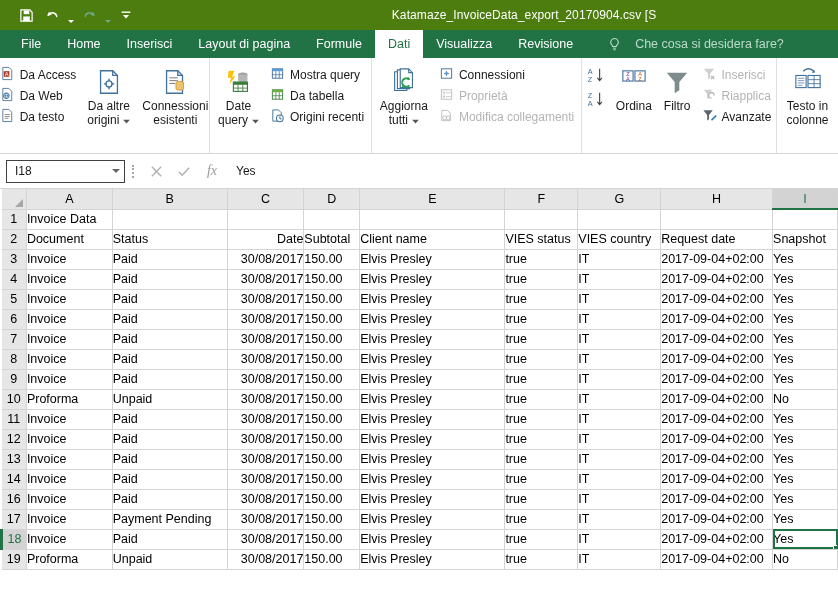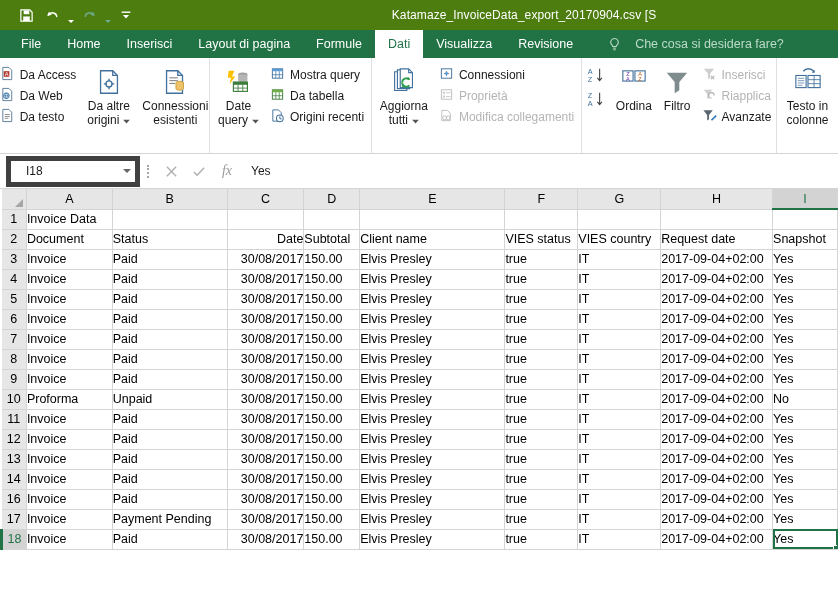--- a/index.html
+++ b/index.html
@@ -86,23 +86,23 @@
   .bigbtn .bi{height:34px;display:flex;align-items:center;justify-content:center;}
   .bigbtn .bl{display:flex;flex-direction:column;align-items:center;}
   .lbl-caret{display:inline-flex;align-items:center;gap:4px;}
 
   
   .fbar{
     height:34px;background:#fff;display:flex;align-items:center;
     padding:0 6px;gap:0;border-bottom:1px solid #d4d4d4;
   }
   .namebox{
-    width:105px;height:21px;border:5px solid #404040;background:#fff;
+    width:105px;height:21px;border:1px solid #404040;background:#fff;
     display:flex;align-items:center;justify-content:space-between;
-    padding:0 4px 0 15px;font-size:12px;color:#1a1a1a;
+    padding:0 4px 0 8px;font-size:12px;color:#1a1a1a;
   }
   .nb-caret{width:0;height:0;border-left:4px solid transparent;border-right:4px solid transparent;border-top:4px solid #666;}
   .fb-sep{width:7px;height:21px;display:flex;align-items:center;justify-content:center;margin:0 5px;}
   .fb-dots{width:2px;height:13px;border-left:2px dotted #a6a6a6;}
   .fb-icons{display:flex;align-items:center;gap:0;}
   .fb-ic{width:28px;height:22px;display:flex;align-items:center;justify-content:center;color:#b0b0b0;font-size:14px;}
   .fb-input{
     flex:1;height:21px;border:none;outline:none;background:#fff;
     font-family:"Liberation Sans",sans-serif;font-size:12px;color:#1a1a1a;
     padding-left:10px;
@@ -770,15 +770,27 @@
           <td class="cell l" style="width: 86px;">Invoice</td>
           <td class="cell l" style="width: 115px;">Paid</td>
           <td class="cell r" style="width: 77px;">30/08/2017</td>
           <td class="cell l" style="width: 56px;">150.00</td>
           <td class="cell l" style="width: 146px;">Elvis Presley</td>
           <td class="cell l" style="width: 73px;">true</td>
           <td class="cell l" style="width: 83px;">IT</td>
           <td class="cell l" style="width: 112px;">2017-09-04+02:00</td>
           <td class="cell l selected" style="width: 65px;">Yes<span class="fill"></span></td>
         </tr>
+        <tr>
+          <td class="rhead">19</td>
+          <td class="cell l" style="width: 86px;">Proforma</td>
+          <td class="cell l" style="width: 115px;">Unpaid</td>
+          <td class="cell r" style="width: 77px;">30/08/2017</td>
+          <td class="cell l" style="width: 56px;">150.00</td>
+          <td class="cell l" style="width: 146px;">Elvis Presley</td>
+          <td class="cell l" style="width: 73px;">true</td>
+          <td class="cell l" style="width: 83px;">IT</td>
+          <td class="cell l" style="width: 112px;">2017-09-04+02:00</td>
+          <td class="cell l" style="width: 65px;">No</td>
+        </tr>
       </tbody>
   </table>
 </div>
 
 </body></html>

